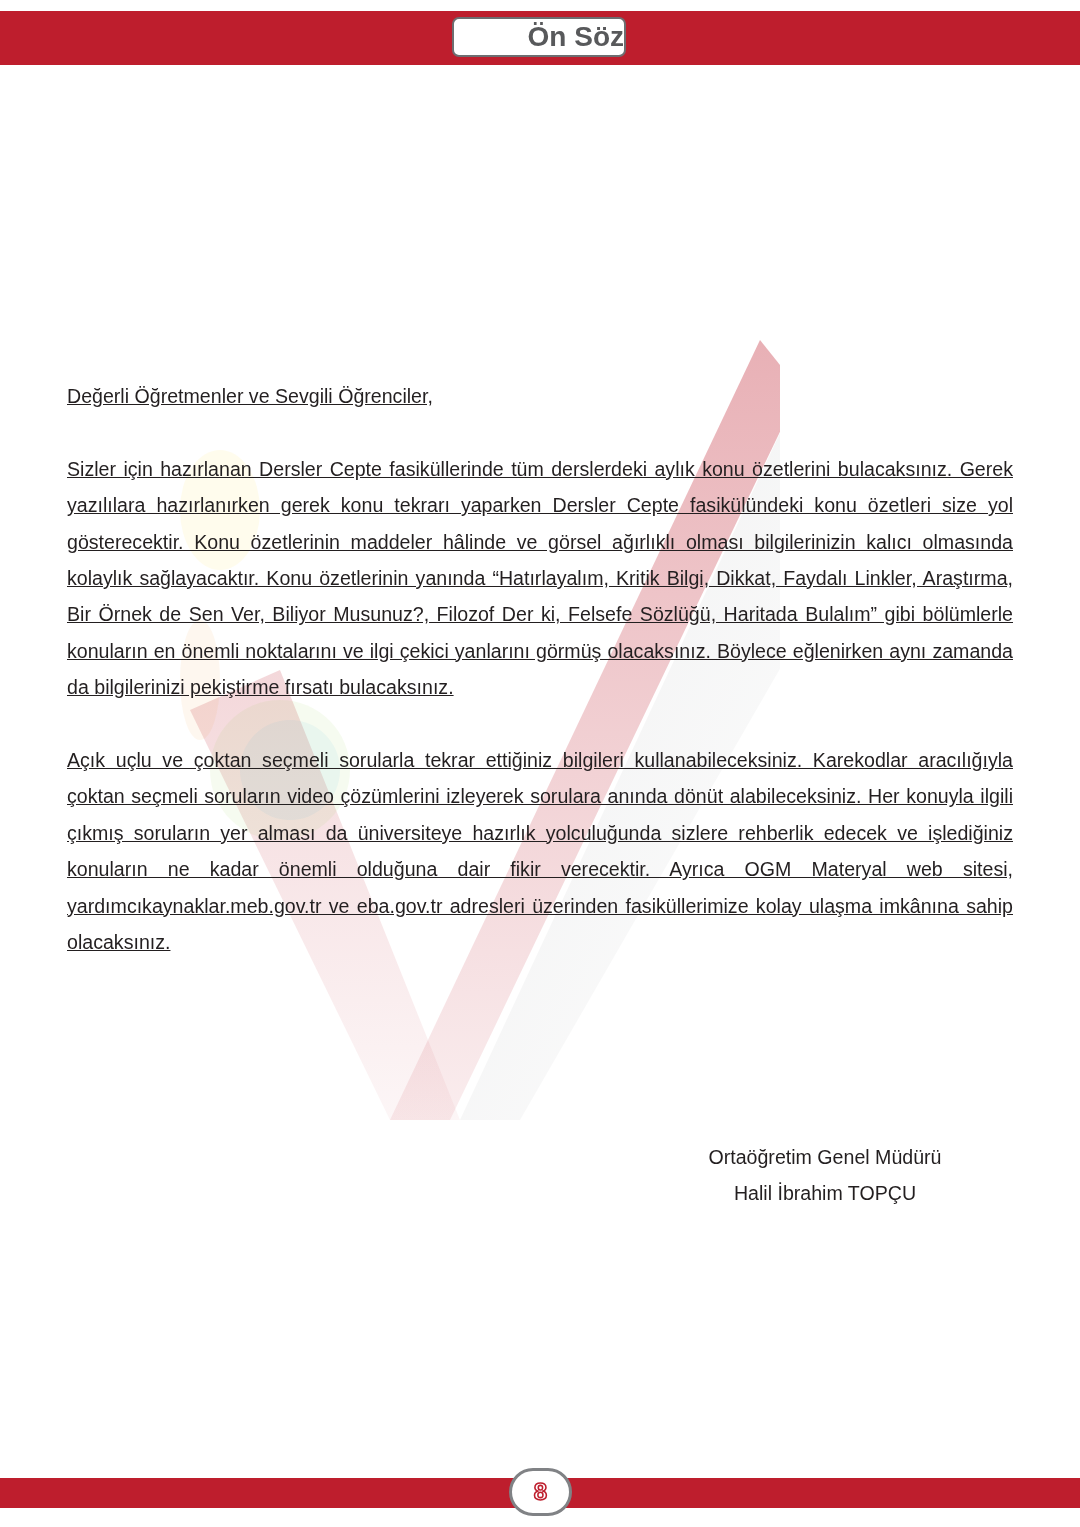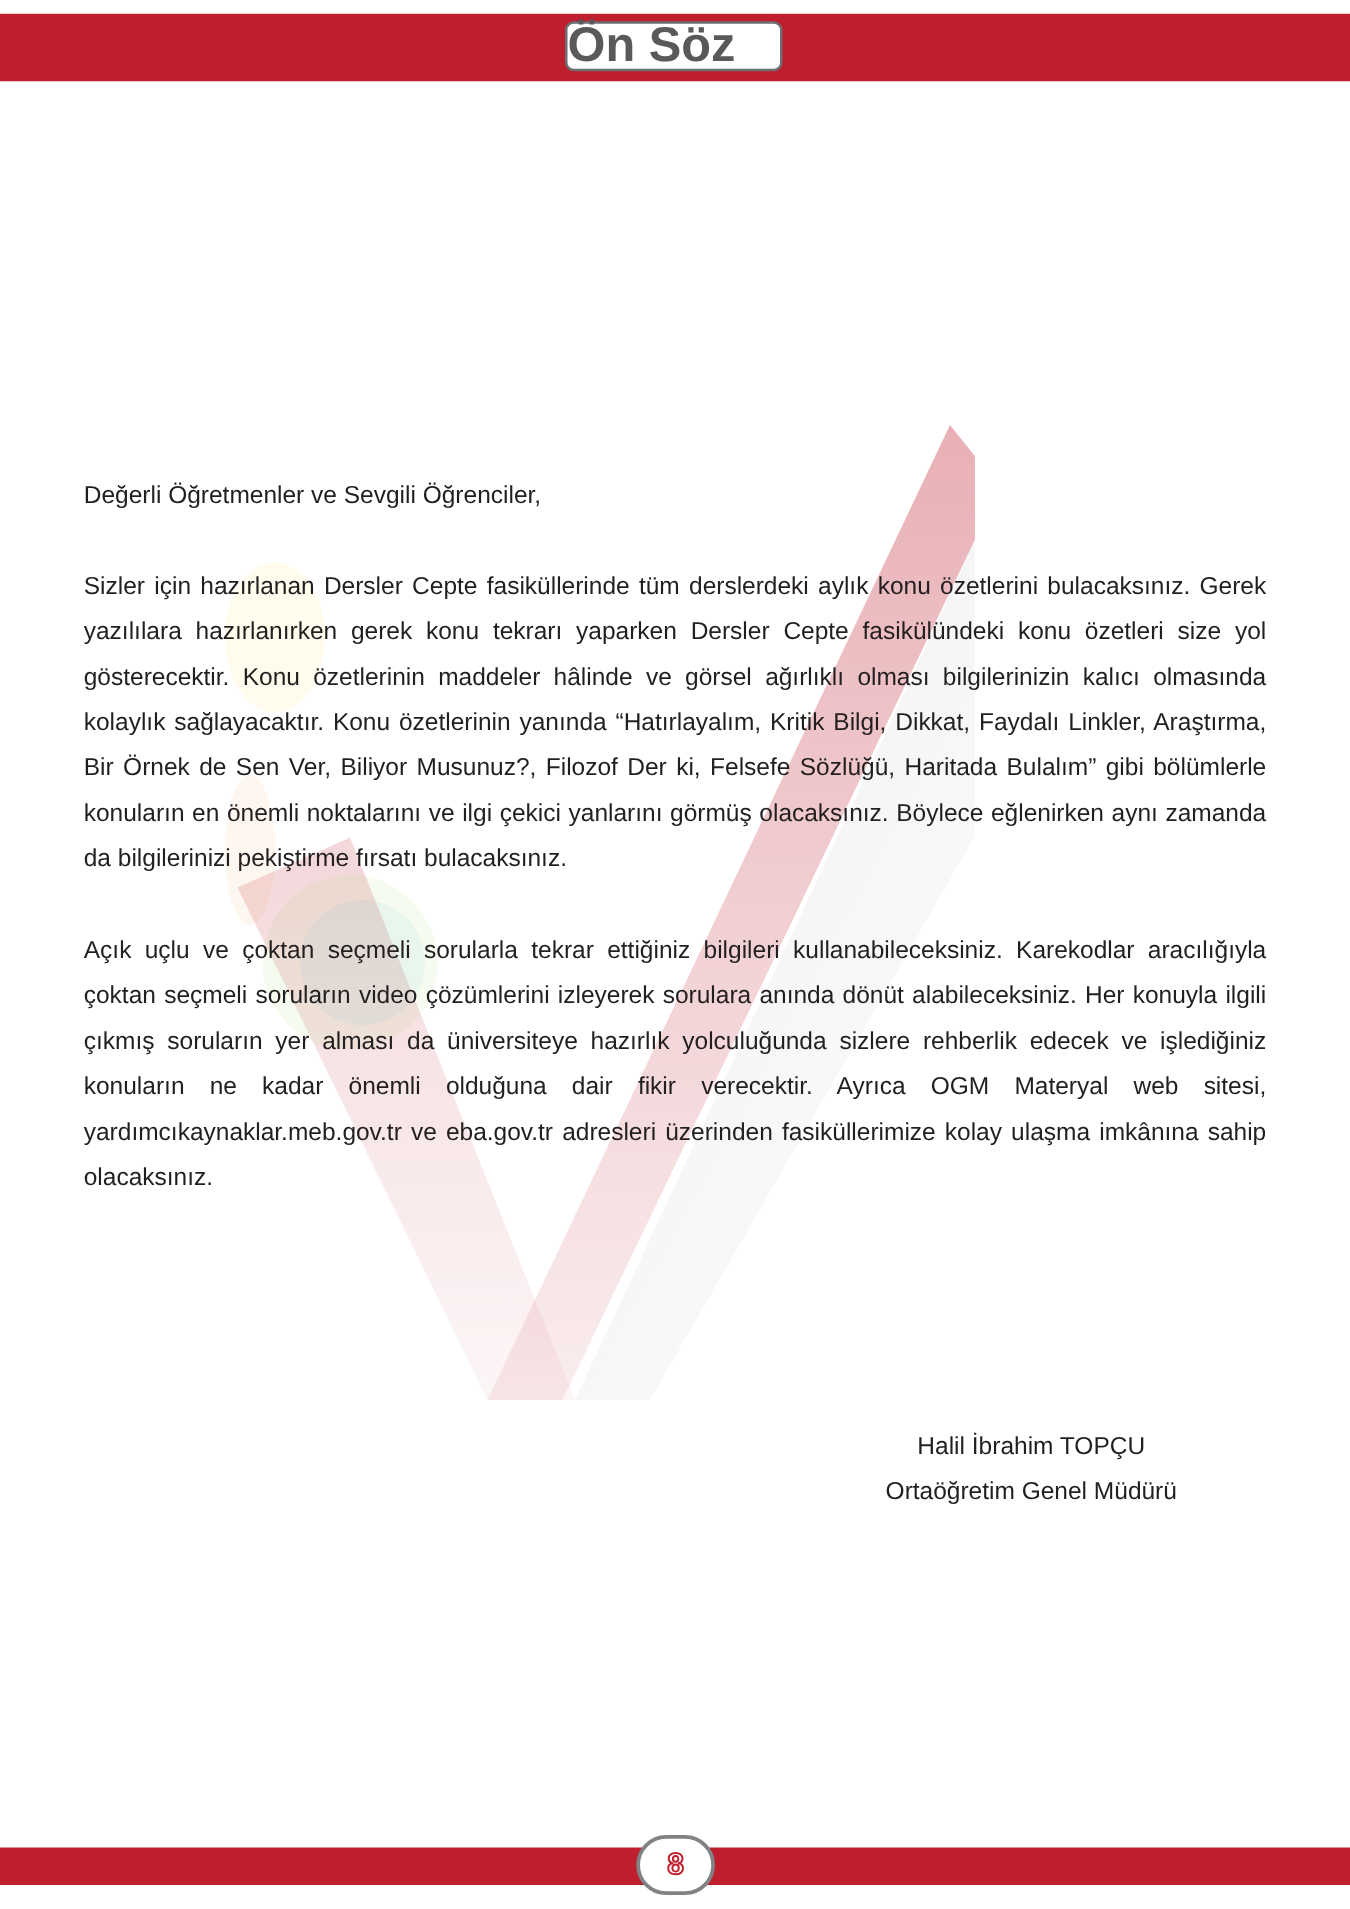--- a/index.html
+++ b/index.html
@@ -9,41 +9,41 @@
     font-family: "Liberation Sans", "DejaVu Sans", sans-serif;
     color: #231f20;
   }
   .top-band {
     position: absolute; left: 0; top: 11px; width: 1080px; height: 54px;
     background: #be1e2d;
   }
   .title-box {
     position: absolute; left: 452px; top: 17px; width: 174px; height: 40px;
     background: #ffffff; border: 2px solid #6d6e71; border-radius: 7px;
-    box-sizing: border-box; text-align: left;
-    font-weight: bold; font-size: 39px; line-height: 36px; color: #58595b;
+    box-sizing: border-box; text-align: right;
+    font-weight: bold; font-size: 28px; line-height: 36px; color: #58595b;
   }
   .bottom-band {
     position: absolute; left: 0; top: 1478px; width: 1080px; height: 30px;
     background: #be1e2d;
   }
   .page-pill {
     position: absolute; left: 509px; top: 1468px; width: 63px; height: 48px;
     background: #ffffff; border: 3px solid #808285; border-radius: 26px;
     box-sizing: border-box; text-align: center;
     font-weight: bold; font-size: 24px; line-height: 42px;
     color: #ffffff; -webkit-text-stroke: 1.6px #be1e2d;
   }
   
   .watermark { position: absolute; left: 160px; top: 330px; width: 620px; height: 820px; pointer-events: none; }
   .content {
     position: absolute; left: 67px; top: 378px; width: 946px;
     font-size: 19.6px; line-height: 36.4px;
   }
-  .content p { margin: 0; }
+  .content p { margin: 0; text-decoration: underline; }
   .greeting { margin-bottom: 36.4px !important; }
   .para { text-align: justify; margin-bottom: 36.4px !important; }
   .para.last { margin-bottom: 0 !important; }
   .signature {
     position: absolute; left: 680px; top: 1139px; width: 290px;
     text-align: center; font-size: 19.6px; line-height: 36.4px;
   }
 </style>
 </head>
 <body>
@@ -71,18 +71,18 @@
   <ellipse cx="40" cy="350" rx="20" ry="60" fill="#f7941d" opacity="0.07"></ellipse>
 </svg>
 
 <div class="content">
   <p class="greeting">Değerli Öğretmenler ve Sevgili Öğrenciler,</p>
   <p class="para">Sizler için hazırlanan Dersler Cepte fasiküllerinde tüm derslerdeki aylık konu özetlerini bulacaksınız. Gerek yazılılara hazırlanırken gerek konu tekrarı yaparken Dersler Cepte fasikülündeki konu özetleri size yol gösterecektir. Konu özetlerinin maddeler hâlinde ve görsel ağırlıklı olması bilgilerinizin kalıcı olmasında kolaylık sağlayacaktır. Konu özetlerinin yanında “Hatırlayalım, Kritik Bilgi, Dikkat, Faydalı Linkler, Araştırma, Bir Örnek de Sen Ver, Biliyor Musunuz?, Filozof Der ki, Felsefe Sözlüğü, Haritada Bulalım” gibi bölümlerle konuların en önemli noktalarını ve ilgi çekici yanlarını görmüş olacaksınız. Böylece eğlenirken aynı zamanda da bilgilerinizi pekiştirme fırsatı bulacaksınız.</p>
   <p class="para">Açık uçlu ve çoktan seçmeli sorularla tekrar ettiğiniz bilgileri kullanabileceksiniz. Karekodlar aracılığıyla çoktan seçmeli soruların video çözümlerini izleyerek sorulara anında dönüt alabileceksiniz. Her konuyla ilgili çıkmış soruların yer alması da üniversiteye hazırlık yolculuğunda sizlere rehberlik edecek ve işlediğiniz konuların ne kadar önemli olduğuna dair fikir verecektir. Ayrıca OGM Materyal web sitesi, yardımcıkaynaklar.meb.gov.tr ve eba.gov.tr adresleri üzerinden fasiküllerimize kolay ulaşma imkânına sahip olacaksınız.</p>
 </div>
 
 <div class="signature">
+  <div>Ortaöğretim Genel Müdürü</div>
   <div>Halil İbrahim TOPÇU</div>
-  <div>Ortaöğretim Genel Müdürü</div>
 </div>
 
 <div class="bottom-band"></div>
 <div class="page-pill">8</div>
 
 </body></html>

